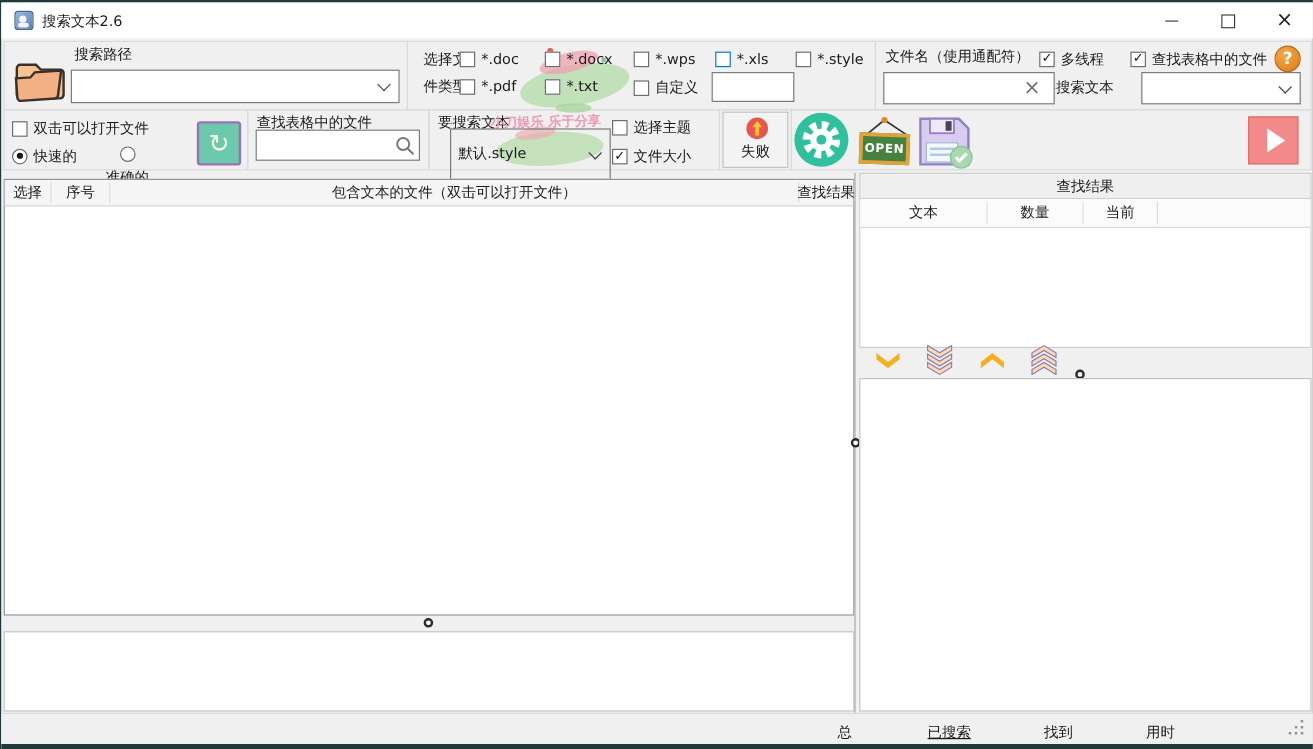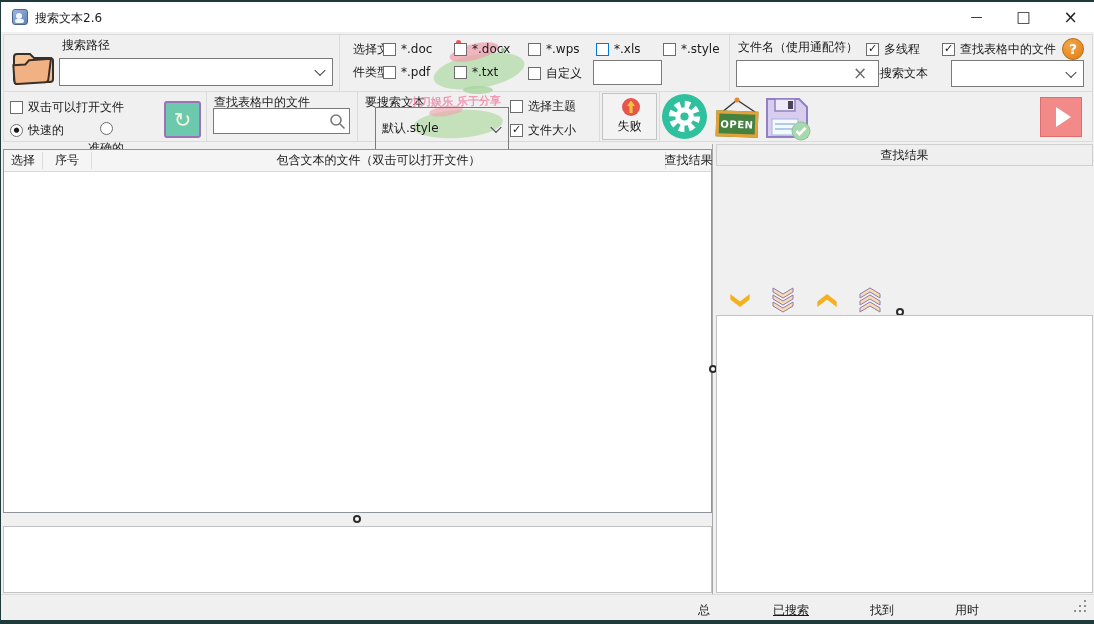--- a/index.html
+++ b/index.html
@@ -303,20 +303,30 @@
   <div class="circle-handle" style="left:352px;top:513px;"></div>
 
   <div class="panel" style="left:2px;top:524px;width:709px;height:67px;"></div>
 
   <div class="vsplit"></div>
   <div class="circle-handle" style="left:708px;top:363px;"></div>
 
   <div class="abs" style="left:715px;top:142px;width:377px;height:22px;background:#efefef;border:1px solid #cfcfcf;box-sizing:border-box;display:flex;align-items:center;justify-content:center;font-size:12px;">
     <span>查找结果</span>
   </div>
+  <div class="abs" style="left:715px;top:163px;width:377px;height:125px;background:#fff;border:1px solid #cfcfcf;box-sizing:border-box;">
+    <div style="position:relative;height:23px;border-bottom:1px solid #d9d9d9;background:#fbfbfb;">
+      <div class="th" style="left:0;width:105px;height:23px;">文本</div>
+      <div class="colsep" style="left:105px;height:19px;"></div>
+      <div class="th" style="left:106px;width:79px;height:23px;">数量</div>
+      <div class="colsep" style="left:185px;height:19px;"></div>
+      <div class="th" style="left:186px;width:61px;height:23px;">当前</div>
+      <div class="colsep" style="left:247px;height:19px;"></div>
+    </div>
+  </div>
 
   <div class="arrow-btn" style="left:726px;top:288px;width:26px;height:20px;">
     <svg width="22" height="15" viewBox="0 0 20 14">
       <path d="M1 1 L10 8 L19 1 L19 6 L10 13 L1 6 Z" fill="#f5b01e"></path>
     </svg>
   </div>
   <div class="arrow-btn" style="left:768px;top:285px;width:28px;height:26px;">
     <svg width="26" height="26" viewBox="0 0 24 26">
       <path d="M2 1 L12 7 L22 1 L22 5 L12 11 L2 5 Z" fill="#f8dcae" stroke="#8f7bb5" stroke-width="1"></path>
       <path d="M2 8 L12 14 L22 8 L22 12 L12 18 L2 12 Z" fill="#f8dcae" stroke="#8f7bb5" stroke-width="1"></path>

